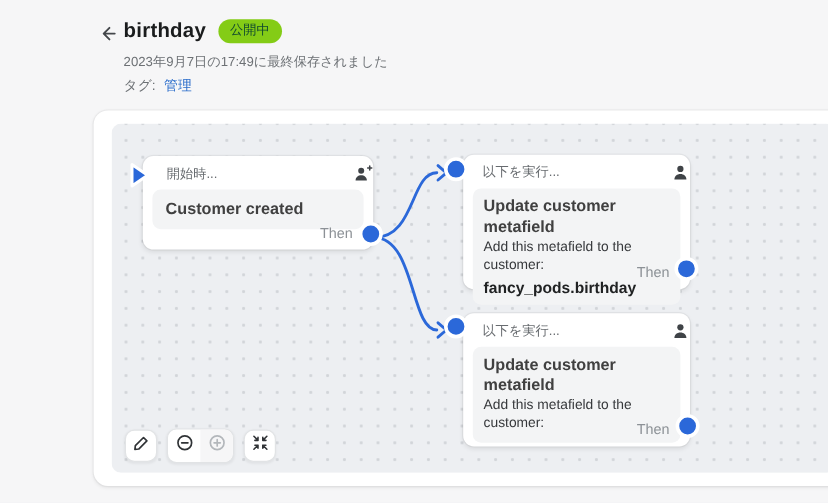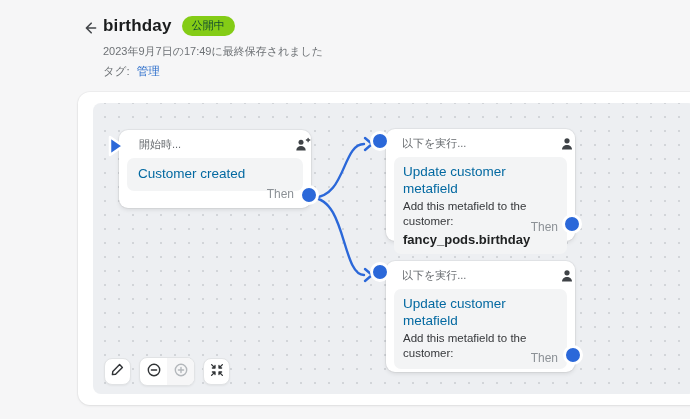--- a/index.html
+++ b/index.html
@@ -51,21 +51,21 @@
   }
   .node-head {
     display:flex; align-items:flex-start; justify-content:space-between;
     padding:7px 0 4px 20px; height:26px;
   }
   .node-head-label { font-size:11px; color:#676b6f; }
   .node-box {
     margin:2px 8px 0 8px; background:#f3f4f5; border-radius:7px;
     padding:7px 9px;
   }
-  .node-box-title { font-size:13.5px; font-weight:400; color:#0369a1; line-height:1.25; }
+  .node-box-title { font-size:13.5px; font-weight:700; color:#404040; line-height:1.25; }
   .node-box-desc  { font-size:11.5px; color:#36383b; line-height:1.35; margin-top:1px; }
   .node-box-field { font-size:13px; font-weight:700; color:#202223; margin-top:2px; }
   .then-row {
     position:absolute; right:17px; bottom:7px;
     font-size:12px; color:#8c9196; font-weight:500;margin-top:36px;
   }
   .trigger-node  { left:41px;  top:38px;  width:192px; height:78px; }
   .trigger-node .node-box-title { padding:1px 2px; }
   .action-node-1 { left:308px; top:37px;  width:189px; height:112px; }
   .action-node-2 { left:308px; top:169px; width:189px; height:111px; }

